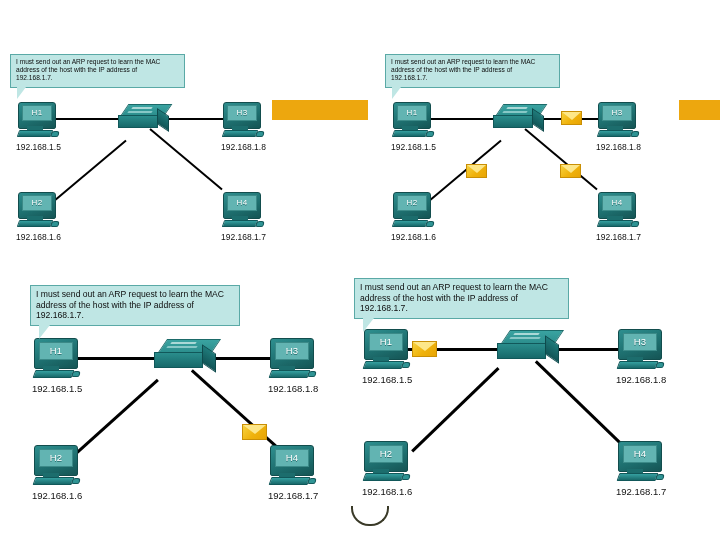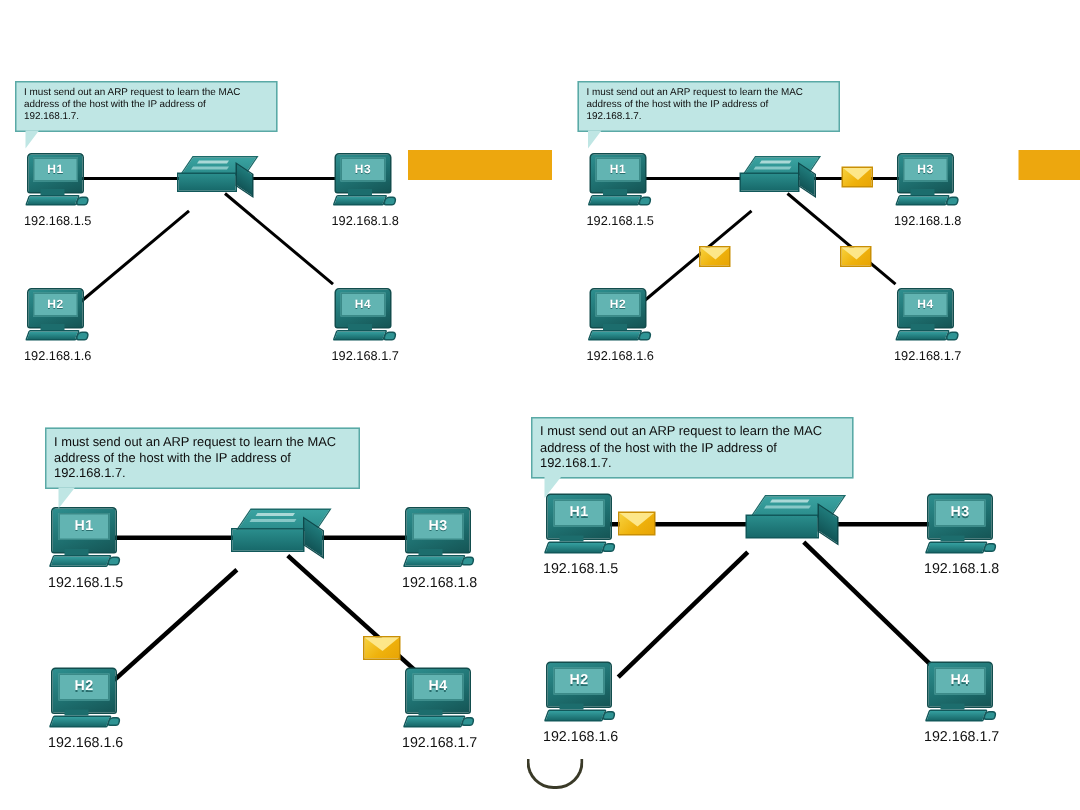--- a/index.html
+++ b/index.html
@@ -19,21 +19,21 @@
 
   
   .host{position:absolute;width:46px;}
   .host .mon{position:relative;width:38px;height:27px;margin:0 auto 0 0;}
   .host .mon .case{position:absolute;left:0;top:0;width:38px;height:27px;
       background:linear-gradient(160deg,#2e8f8f 0%,#1d6d6d 60%,#155555 100%);
       border-radius:3px 3px 2px 2px;border:1px solid #124d4d;box-sizing:border-box;}
   .host .mon .scr{position:absolute;left:4px;top:3px;width:30px;height:16px;
       background:#62b4b2;border:1px solid #3b8a88;box-sizing:border-box;
       display:flex;align-items:center;justify-content:center;}
-  .host .mon .scr span{color:#ffffff;font-weight:bold;font-size:8px;line-height:1;
+  .host .mon .scr span{color:#ffffff;font-weight:normal;font-size:8px;line-height:1;
       letter-spacing:.3px;text-shadow:0 1px 0 #2a6e6e;}
   .host .base{position:relative;width:44px;height:11px;margin-top:-1px;}
   .host .base .kb{position:absolute;left:0;top:2px;width:34px;height:7px;
       background:linear-gradient(180deg,#35a0a0,#18696a);
       border:1px solid #11585a;box-sizing:border-box;
       transform:skewX(-20deg);border-radius:1px;}
   .host .base .stand{position:absolute;left:9px;top:-2px;width:16px;height:4px;
       background:#1c6d6d;}
   .host .base .mouse{position:absolute;left:33px;top:3px;width:8px;height:6px;
       background:#2f9494;border:1px solid #14585a;box-sizing:border-box;

